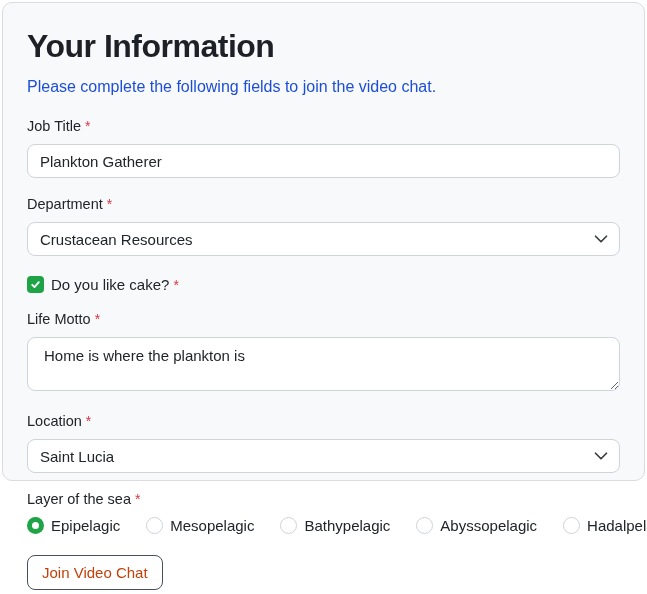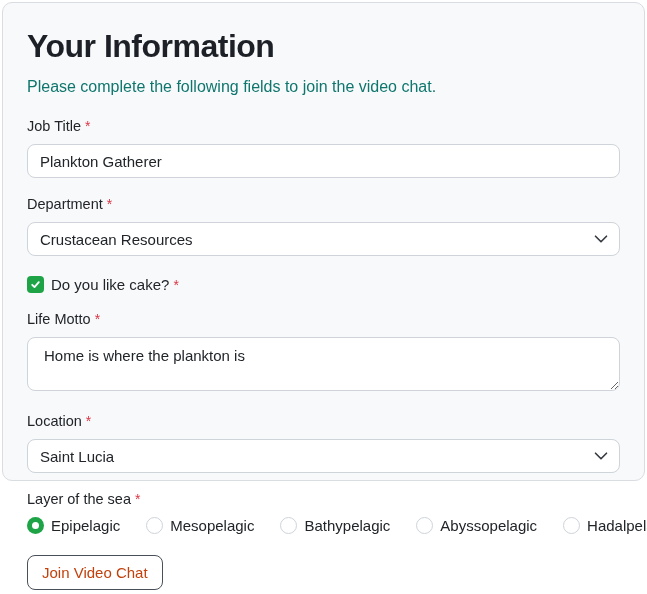--- a/index.html
+++ b/index.html
@@ -23,21 +23,21 @@
   h1.title {
     font-size: 32px;
     font-weight: 700;
     letter-spacing: -0.5px;
     color: #1d2127;
     margin: 0 0 13px 0;
     line-height: 1.1;
   }
   p.subtitle {
     font-size: 16px;
-    color: #0f766e;
+    color: #1d4ed8;
     margin: 0 0 22px 0;
     line-height: 1.2;
   }
   .group { margin-bottom: 18px; }
   .lbl {
     display: block;
     font-size: 14.5px;
     color: #212529;
     margin-bottom: 10px;
   }

